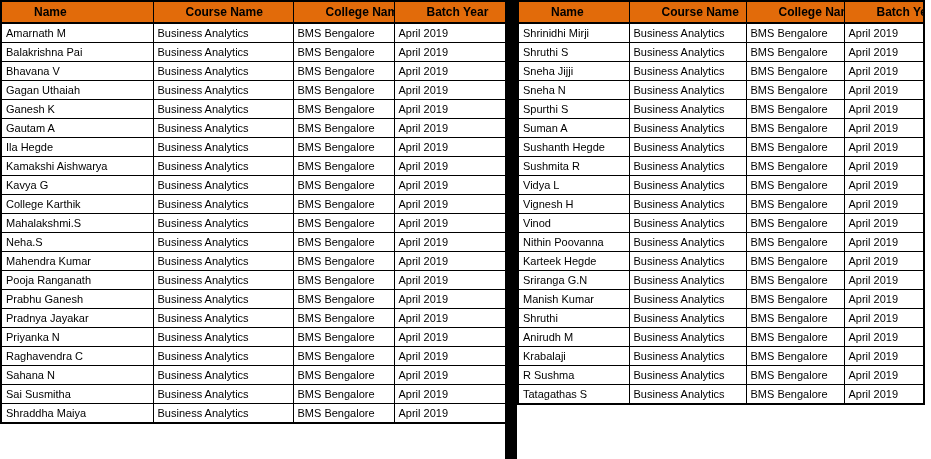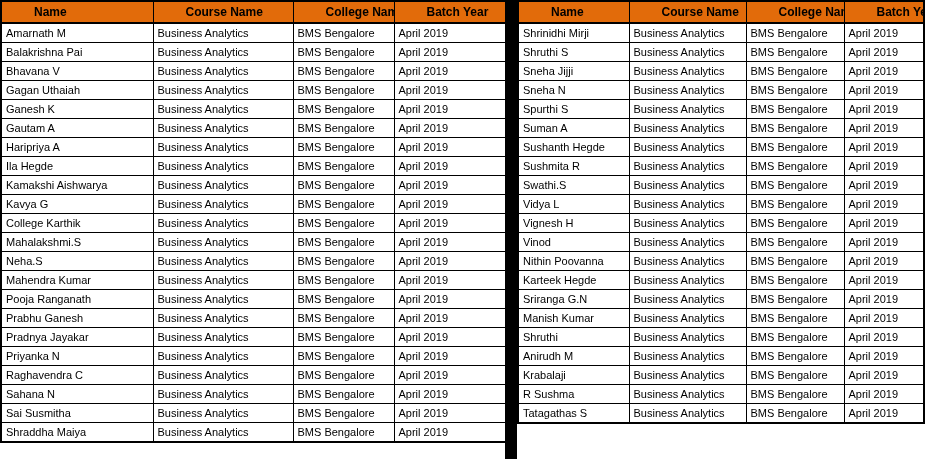--- a/index.html
+++ b/index.html
@@ -121,26 +121,20 @@
           <td>BMS Bengalore</td>
           <td>April 2019</td>
         </tr>
         <tr>
           <td>Gautam A</td>
           <td>Business Analytics</td>
           <td>BMS Bengalore</td>
           <td>April 2019</td>
         </tr>
         <tr>
-          <td>Haripriya A</td>
-          <td>Business Analytics</td>
-          <td>BMS Bengalore</td>
-          <td>April 2019</td>
-        </tr>
-        <tr>
           <td>Ila Hegde</td>
           <td>Business Analytics</td>
           <td>BMS Bengalore</td>
           <td>April 2019</td>
         </tr>
         <tr>
           <td>Kamakshi Aishwarya</td>
           <td>Business Analytics</td>
           <td>BMS Bengalore</td>
           <td>April 2019</td>
@@ -286,26 +280,20 @@
           <td>BMS Bengalore</td>
           <td>April 2019</td>
         </tr>
         <tr>
           <td>Sushmita R</td>
           <td>Business Analytics</td>
           <td>BMS Bengalore</td>
           <td>April 2019</td>
         </tr>
         <tr>
-          <td>Swathi.S</td>
-          <td>Business Analytics</td>
-          <td>BMS Bengalore</td>
-          <td>April 2019</td>
-        </tr>
-        <tr>
           <td class="large">Vidya L</td>
           <td>Business Analytics</td>
           <td>BMS Bengalore</td>
           <td>April 2019</td>
         </tr>
         <tr>
           <td>Vignesh H</td>
           <td>Business Analytics</td>
           <td>BMS Bengalore</td>
           <td>April 2019</td>

